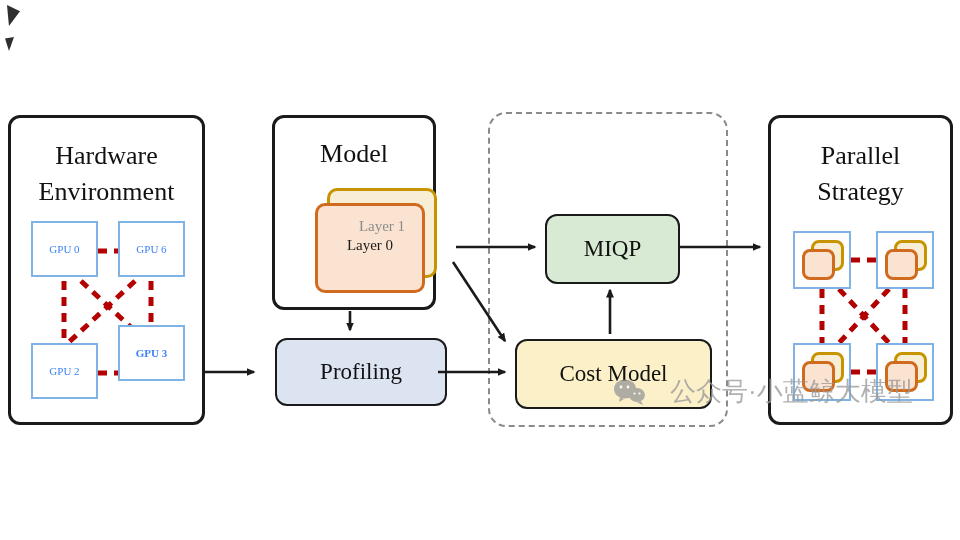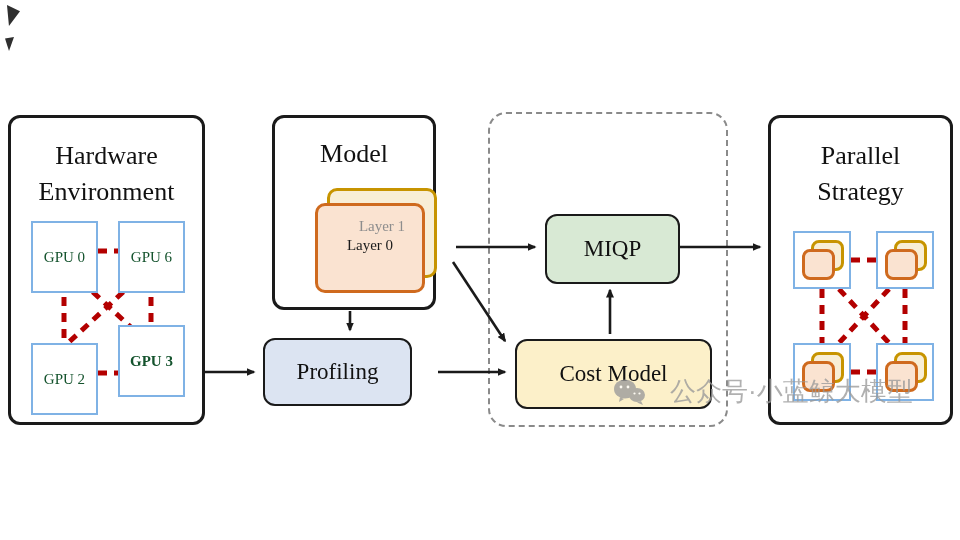--- a/index.html
+++ b/index.html
@@ -19,22 +19,22 @@
   *{margin:0;padding:0;box-sizing:border-box;}
   html,body{width:960px;height:540px;}
   body{background:#ffffff;font-family:"Liberation Serif","DejaVu Serif",serif;overflow:hidden;}
   .canvas{position:relative;width:960px;height:540px;background:#fff;}
 
   
   .big-box{position:absolute;background:#fff;border:3px solid var(--ink);border-radius:12px;}
   .box-title{position:absolute;left:0;right:0;text-align:center;font-size:26px;color:#111;line-height:36px;}
 
   
-  .gpu{position:absolute;width:67px;height:72px;background:#fff;border:2px solid var(--gpu-border);
-       display:flex;align-items:center;justify-content:center;font-size:15px;color:#14532d;}
+  .gpu{position:absolute;width:67px;height:56px;background:#fff;border:2px solid var(--gpu-border);
+       display:flex;align-items:center;justify-content:center;font-size:11px;color:#3b82f6;}
 
   
   .layer-rect{position:absolute;border-radius:10px;}
   .layer-back{border:3px solid var(--gold-border);background:var(--gold-fill);}
   .layer-front{border:3px solid var(--orange-border);background:var(--orange-fill);}
   .layer-label{position:absolute;width:100px;text-align:center;font-size:15px;}
 
   
   .node{position:absolute;border:2.5px solid var(--ink);border-radius:12px;
         display:flex;align-items:center;justify-content:center;font-size:23px;color:#111;background:#fff;}
@@ -97,21 +97,21 @@
   </div>
 
   <div class="big-box" style="left:250px;top:115px;width:164px;height:195px;margin-left:22px;">
     <div class="box-title" style="top:18px;">Model</div>
     <div class="layer-rect layer-back" style="left:52px;top:70px;width:110px;height:90px;"></div>
     <div class="layer-rect layer-front" style="left:40px;top:85px;width:110px;height:90px;"></div>
     <div class="layer-label" style="left:57px;top:100px;color:#8d8d8d;">Layer 1</div>
     <div class="layer-label" style="left:45px;top:119px;color:#1a1a1a;">Layer 0</div>
   </div>
 
-  <div class="node" style="left:263px;top:338px;width:149px;height:68px;background:var(--profiling-fill);">
+  <div class="node" style="left:275px;top:338px;width:172px;height:68px;background:var(--profiling-fill);">
     <span>Profiling</span>
   </div>
 
   <div class="uop-box" style="left:488px;top:112px;width:240px;height:315px;">
     <div class="node" style="left:55px;top:100px;width:135px;height:70px;background:var(--miqp-fill);">
       <span>MIQP</span>
     </div>
     <div class="node" style="left:25px;top:225px;width:197px;height:70px;background:var(--cost-fill);">
       <span>Cost Model</span>
     </div>

